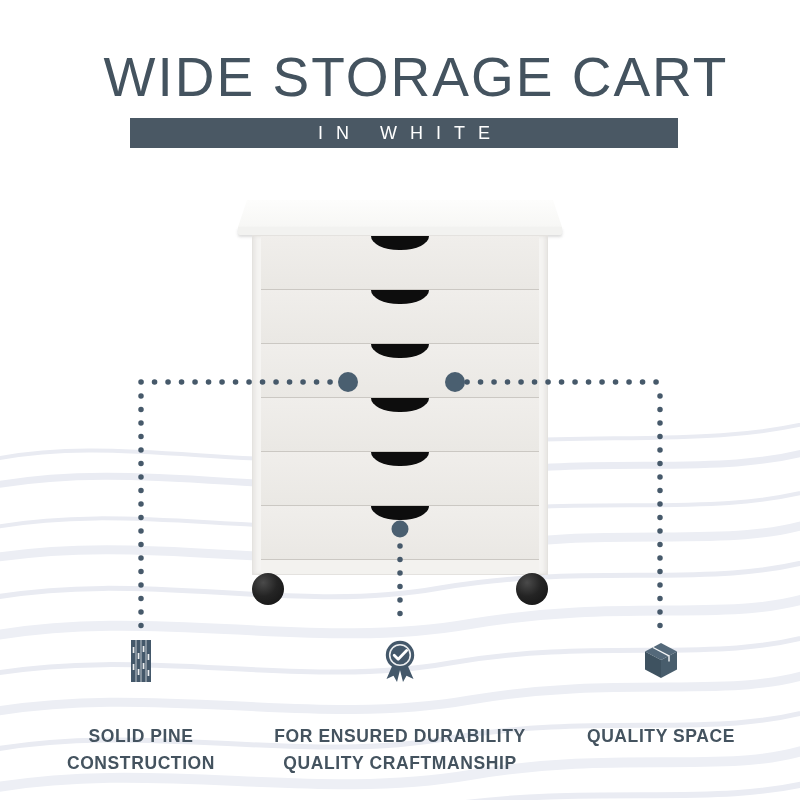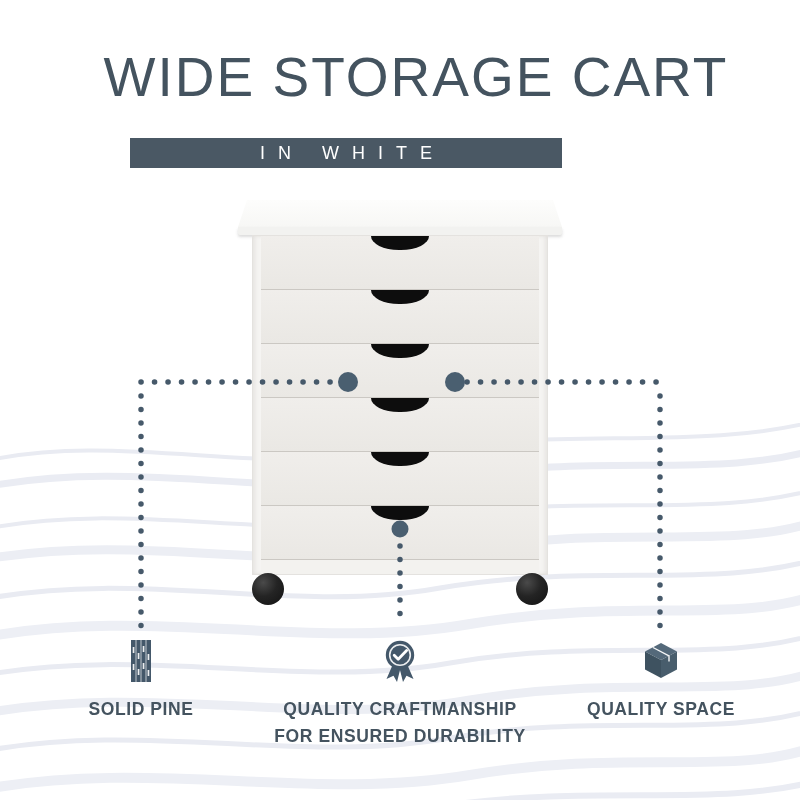--- a/index.html
+++ b/index.html
@@ -9,24 +9,23 @@
   }
   
   .waves{position:absolute; left:0; top:0; width:800px; height:800px; z-index:0;}
   
   .title{
     position:absolute; top:50px; left:16px; width:800px; text-align:center;
     font-size:55px; font-weight:200; letter-spacing:2px; color:#44535f;
     line-height:1.0; z-index:3; white-space:nowrap;
   }
   .banner{
-    position:absolute; left:130px; top:118px; width:432px; height:30px;
+    position:absolute; left:130px; top:118px; width:548px; height:30px;
     background:#4a5864; display:flex; align-items:center; justify-content:center;
     z-index:3;
-    margin-top:20px;
   }
   .banner-label{
     color:#ffffff; font-size:18px; font-weight:300;
     letter-spacing:13px; text-indent:13px; line-height:1;
   }
   
   .cart{position:absolute; left:238px; top:200px; width:324px; height:415px; z-index:1;}
   .cart-top-surface{
     position:absolute; left:0; top:0; width:324px; height:27px;
     background:linear-gradient(180deg,#fdfdfc 0%,#f7f7f5 100%);
@@ -62,21 +61,21 @@
   }
   .caster-left{left:14px; top:373px;}
   .caster-right{left:278px; top:373px;}
   
   .callouts{position:absolute; left:0; top:0; width:800px; height:800px; z-index:2; pointer-events:none;}
   .callouts line{stroke:#46596a; stroke-width:5.5; stroke-linecap:round; stroke-dasharray:0.1 13.4;}
   .callouts circle{fill:#4a5f70;}
   
   .feature{
     position:absolute; top:640px; width:260px; z-index:3;
-    display:flex; flex-direction:column; align-items:center;
+    display:flex; flex-direction:column; align-items:center;gap:27px;
   }
   .feature-left{left:11px;}
   .feature-center{left:270px;}
   .feature-right{left:531px;}
   .feature .icon-box{height:44px; display:flex; align-items:flex-start; justify-content:center;}
   .feature .label{
     margin-top:12px; text-align:center; color:#44535f;
     font-size:17.5px; font-weight:700; letter-spacing:.6px; line-height:27px;
     white-space:nowrap;
   }
@@ -162,36 +161,37 @@
           <rect x="16.6" y="14" width="1.7" height="6"></rect>
           <rect x="1.7" y="24" width="1.7" height="6"></rect>
           <rect x="6.7" y="29" width="1.7" height="6"></rect>
           <rect x="11.7" y="23" width="1.7" height="6"></rect>
           <rect x="16.6" y="30" width="1.7" height="6"></rect>
         </g>
       </svg>
     </div>
     <div class="label">
       <div>SOLID PINE</div>
+      <div>CONSTRUCTION</div>
     </div>
   </div>
 
   <div class="feature feature-center">
     <div class="icon-box">
       <svg width="36" height="44" viewBox="0 0 36 44" aria-hidden="true">
         <path d="M11 24 L4.5 39 L11.5 35.8 L15 42 L18.5 28 Z" fill="#44586a"></path>
         <path d="M25 24 L31.5 39 L24.5 35.8 L21 42 L17.5 28 Z" fill="#44586a"></path>
         <circle cx="18" cy="15" r="14.2" fill="#44586a"></circle>
         <circle cx="18" cy="15" r="10.3" fill="none" stroke="#ffffff" stroke-width="1.6" opacity="0.9"></circle>
         <path d="M12.2 15.2 L16.2 19.2 L24.6 10.6" fill="none" stroke="#ffffff" stroke-width="2.8" stroke-linecap="round" stroke-linejoin="round"></path>
       </svg>
     </div>
     <div class="label">
+      <div>FOR ENSURED DURABILITY</div>
       <div>QUALITY CRAFTMANSHIP</div>
-      <div>FOR ENSURED DURABILITY</div>
     </div>
   </div>
 
   <div class="feature feature-right">
     <div class="icon-box">
       <svg width="42" height="44" viewBox="0 0 42 44" aria-hidden="true">
         <polygon points="21,3 37,11.5 21,20 5,11.5" fill="#54697a"></polygon>
         <polygon points="5,11.5 21,20 21,38 5,29.5" fill="#3e5260"></polygon>
         <polygon points="37,11.5 21,20 21,38 37,29.5" fill="#485d6c"></polygon>
         <polyline points="13,7.5 29,16 29,21.5" fill="none" stroke="#ffffff" stroke-width="1.4" opacity="0.95"></polyline>

